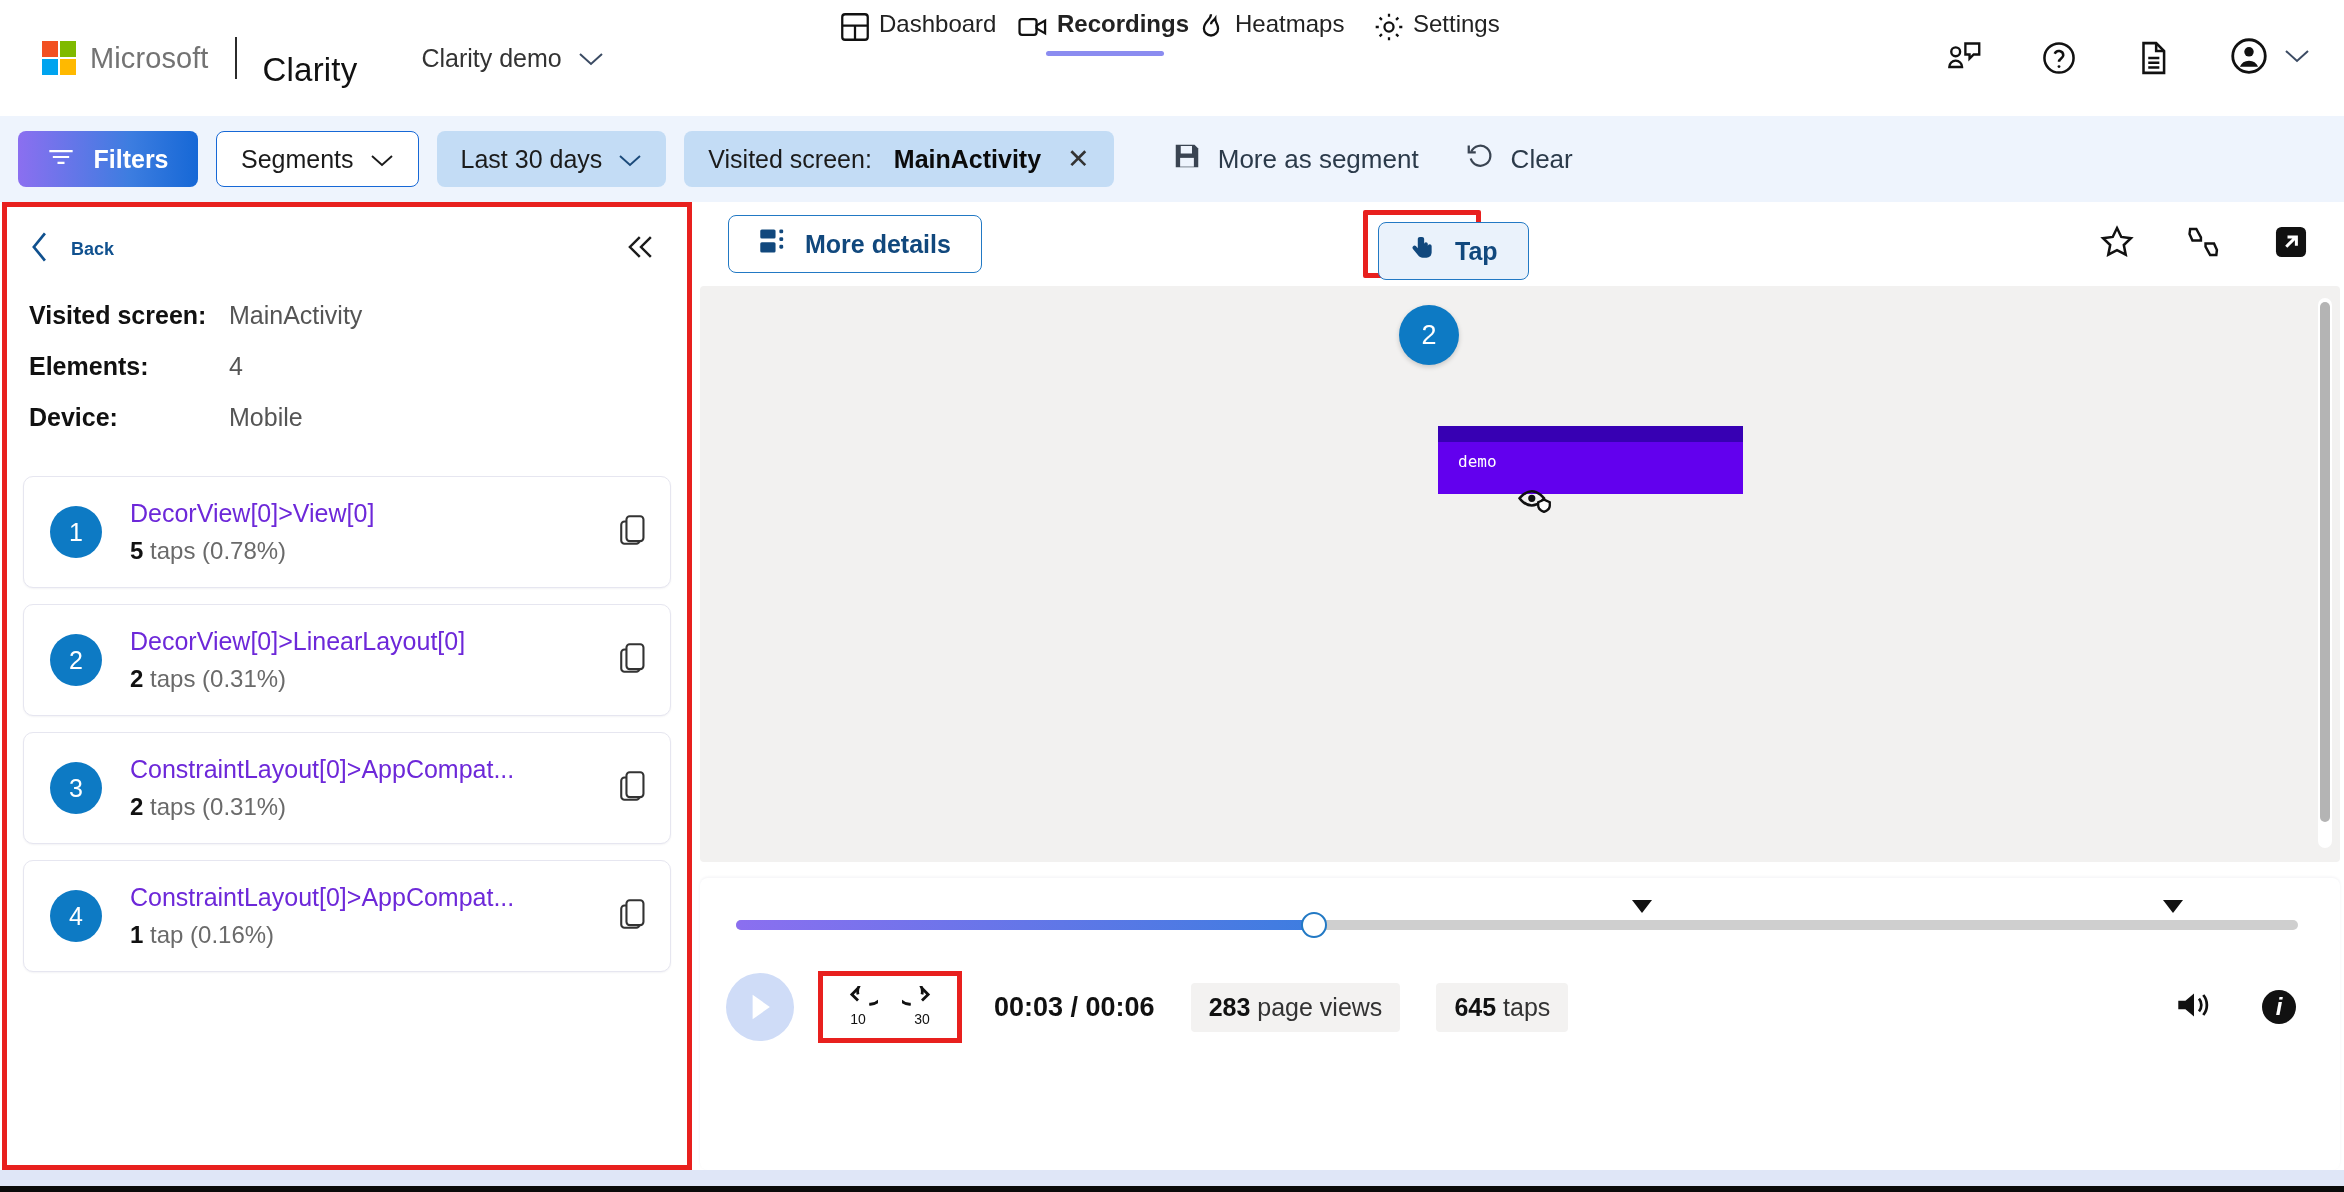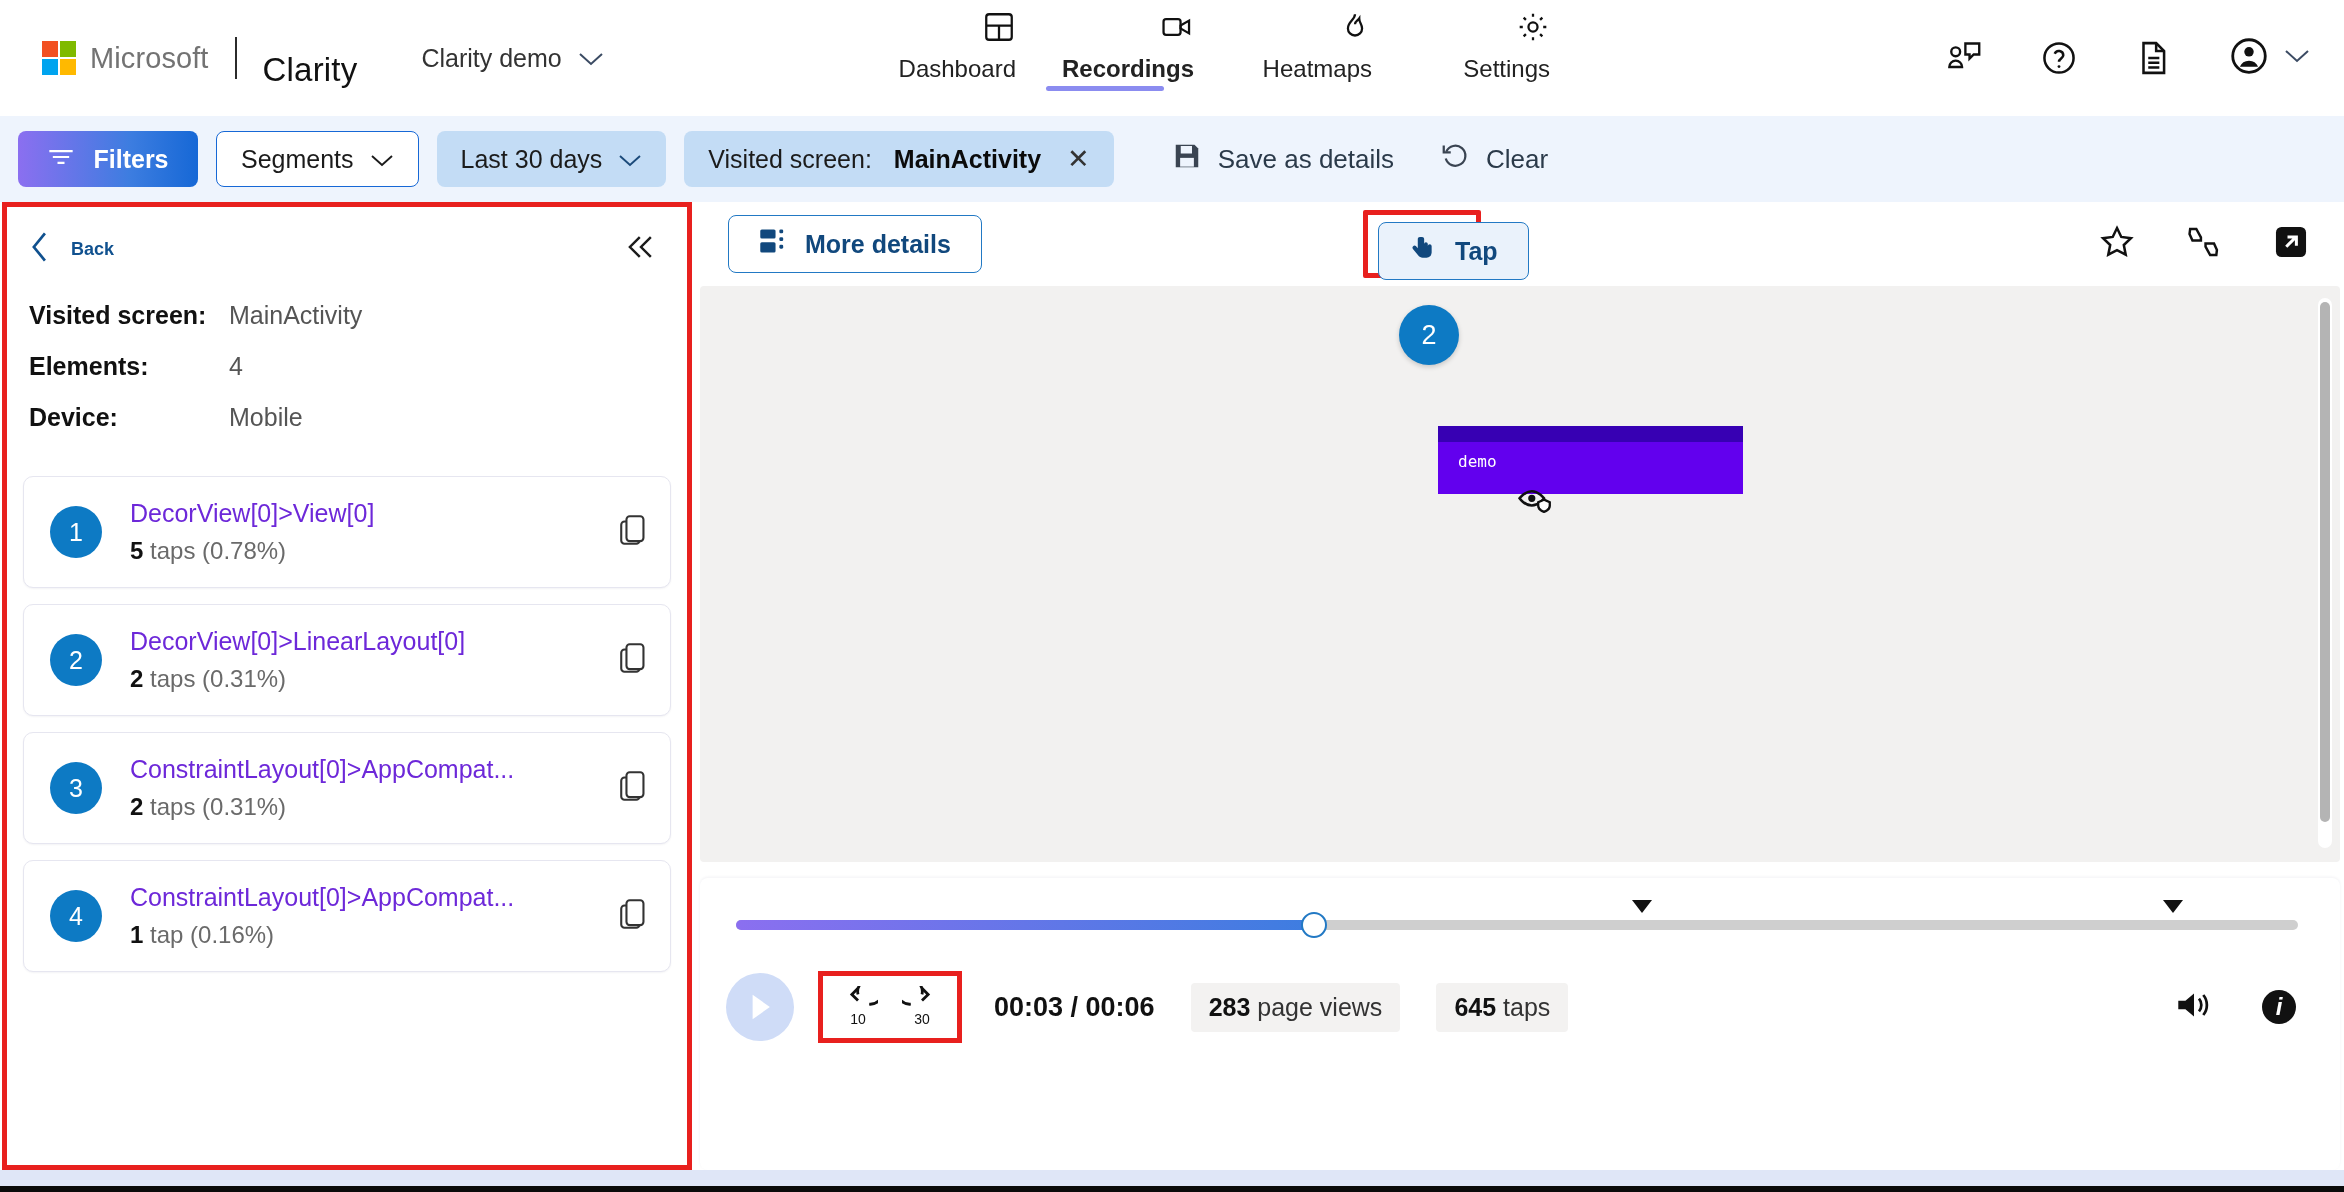--- a/index.html
+++ b/index.html
@@ -21,22 +21,22 @@
   .ms-r { background: #F25022; } .ms-g { background: #7FBA00; }
   .ms-b { background: #00A4EF; } .ms-y { background: #FFB900; }
   .ms-word { font-size: 29px; color: #737373; margin-left: 14px; letter-spacing: .1px; }
   .brand-div { width: 2px; height: 42px; background: #2b2b2b; margin: 0 26px; }
   .clarity-word { font-size: 33px; color: #111; font-weight: 400; letter-spacing: .2px; margin-top: 24px; }
 
   .project-sel { display: flex; align-items: center; gap: 16px; margin-left: 64px;
     font-size: 25px; color: #333; cursor: pointer; }
 
   .navtabs { position: absolute; left: 838px; top: 4px; display: flex; gap: 0; }
-  .navtab { width: 178px; padding: 6px 0 10px; display: flex; flex-direction: column;
-    align-items: flex-end; gap: 7px; cursor: pointer; position: relative; }
+  .navtab { width: 178px; padding: 6px 0 10px; display: flex; flex-direction: row;
+    align-items: flex-start; gap: 7px; cursor: pointer; position: relative; }
   .navtab .tlabel { font-size: 24px; color: #222; }
   .navtab.active .tlabel { font-weight: 700; }
   .navtab .ul { position: absolute; bottom: 2px; left: 50%; transform: translateX(-50%);
     width: 118px; height: 5px; background: #8b8cf0; border-radius: 3px; }
 
   .topright { position: absolute; right: 34px; top: 0; height: 116px;
     display: flex; align-items: center; gap: 56px; }
   .ticon { cursor: pointer; display: flex; align-items: center; }
   .acct { display: flex; align-items: center; gap: 14px; cursor: pointer; }
 
@@ -316,21 +316,21 @@
   </div>
 
   <div class="txtbtn save">
     <span>
       <svg width="30" height="30" viewBox="0 0 24 24" fill="#3a4452">
         <path d="M3 3h15l3 3v15H3z"></path>
           <rect x="7" y="4" width="9" height="6" fill="#eef4fd"></rect>
         <rect x="6.5" y="13.5" width="11" height="7" fill="#eef4fd"></rect>
       </svg>
     </span>
-    <span>Save as details</span>
+    <span>More as segment</span>
   </div>
 
   <div class="txtbtn">
     <span>
       <svg width="30" height="30" viewBox="0 0 24 24" fill="none" stroke="#3a4452" stroke-width="1.8">
         <path d="M5 8.5A8 8 0 1 1 4.6 14"></path>
           <path d="M3 3.5v5.6h5.6"></path>
       </svg>
     </span>
     <span>Clear</span>

